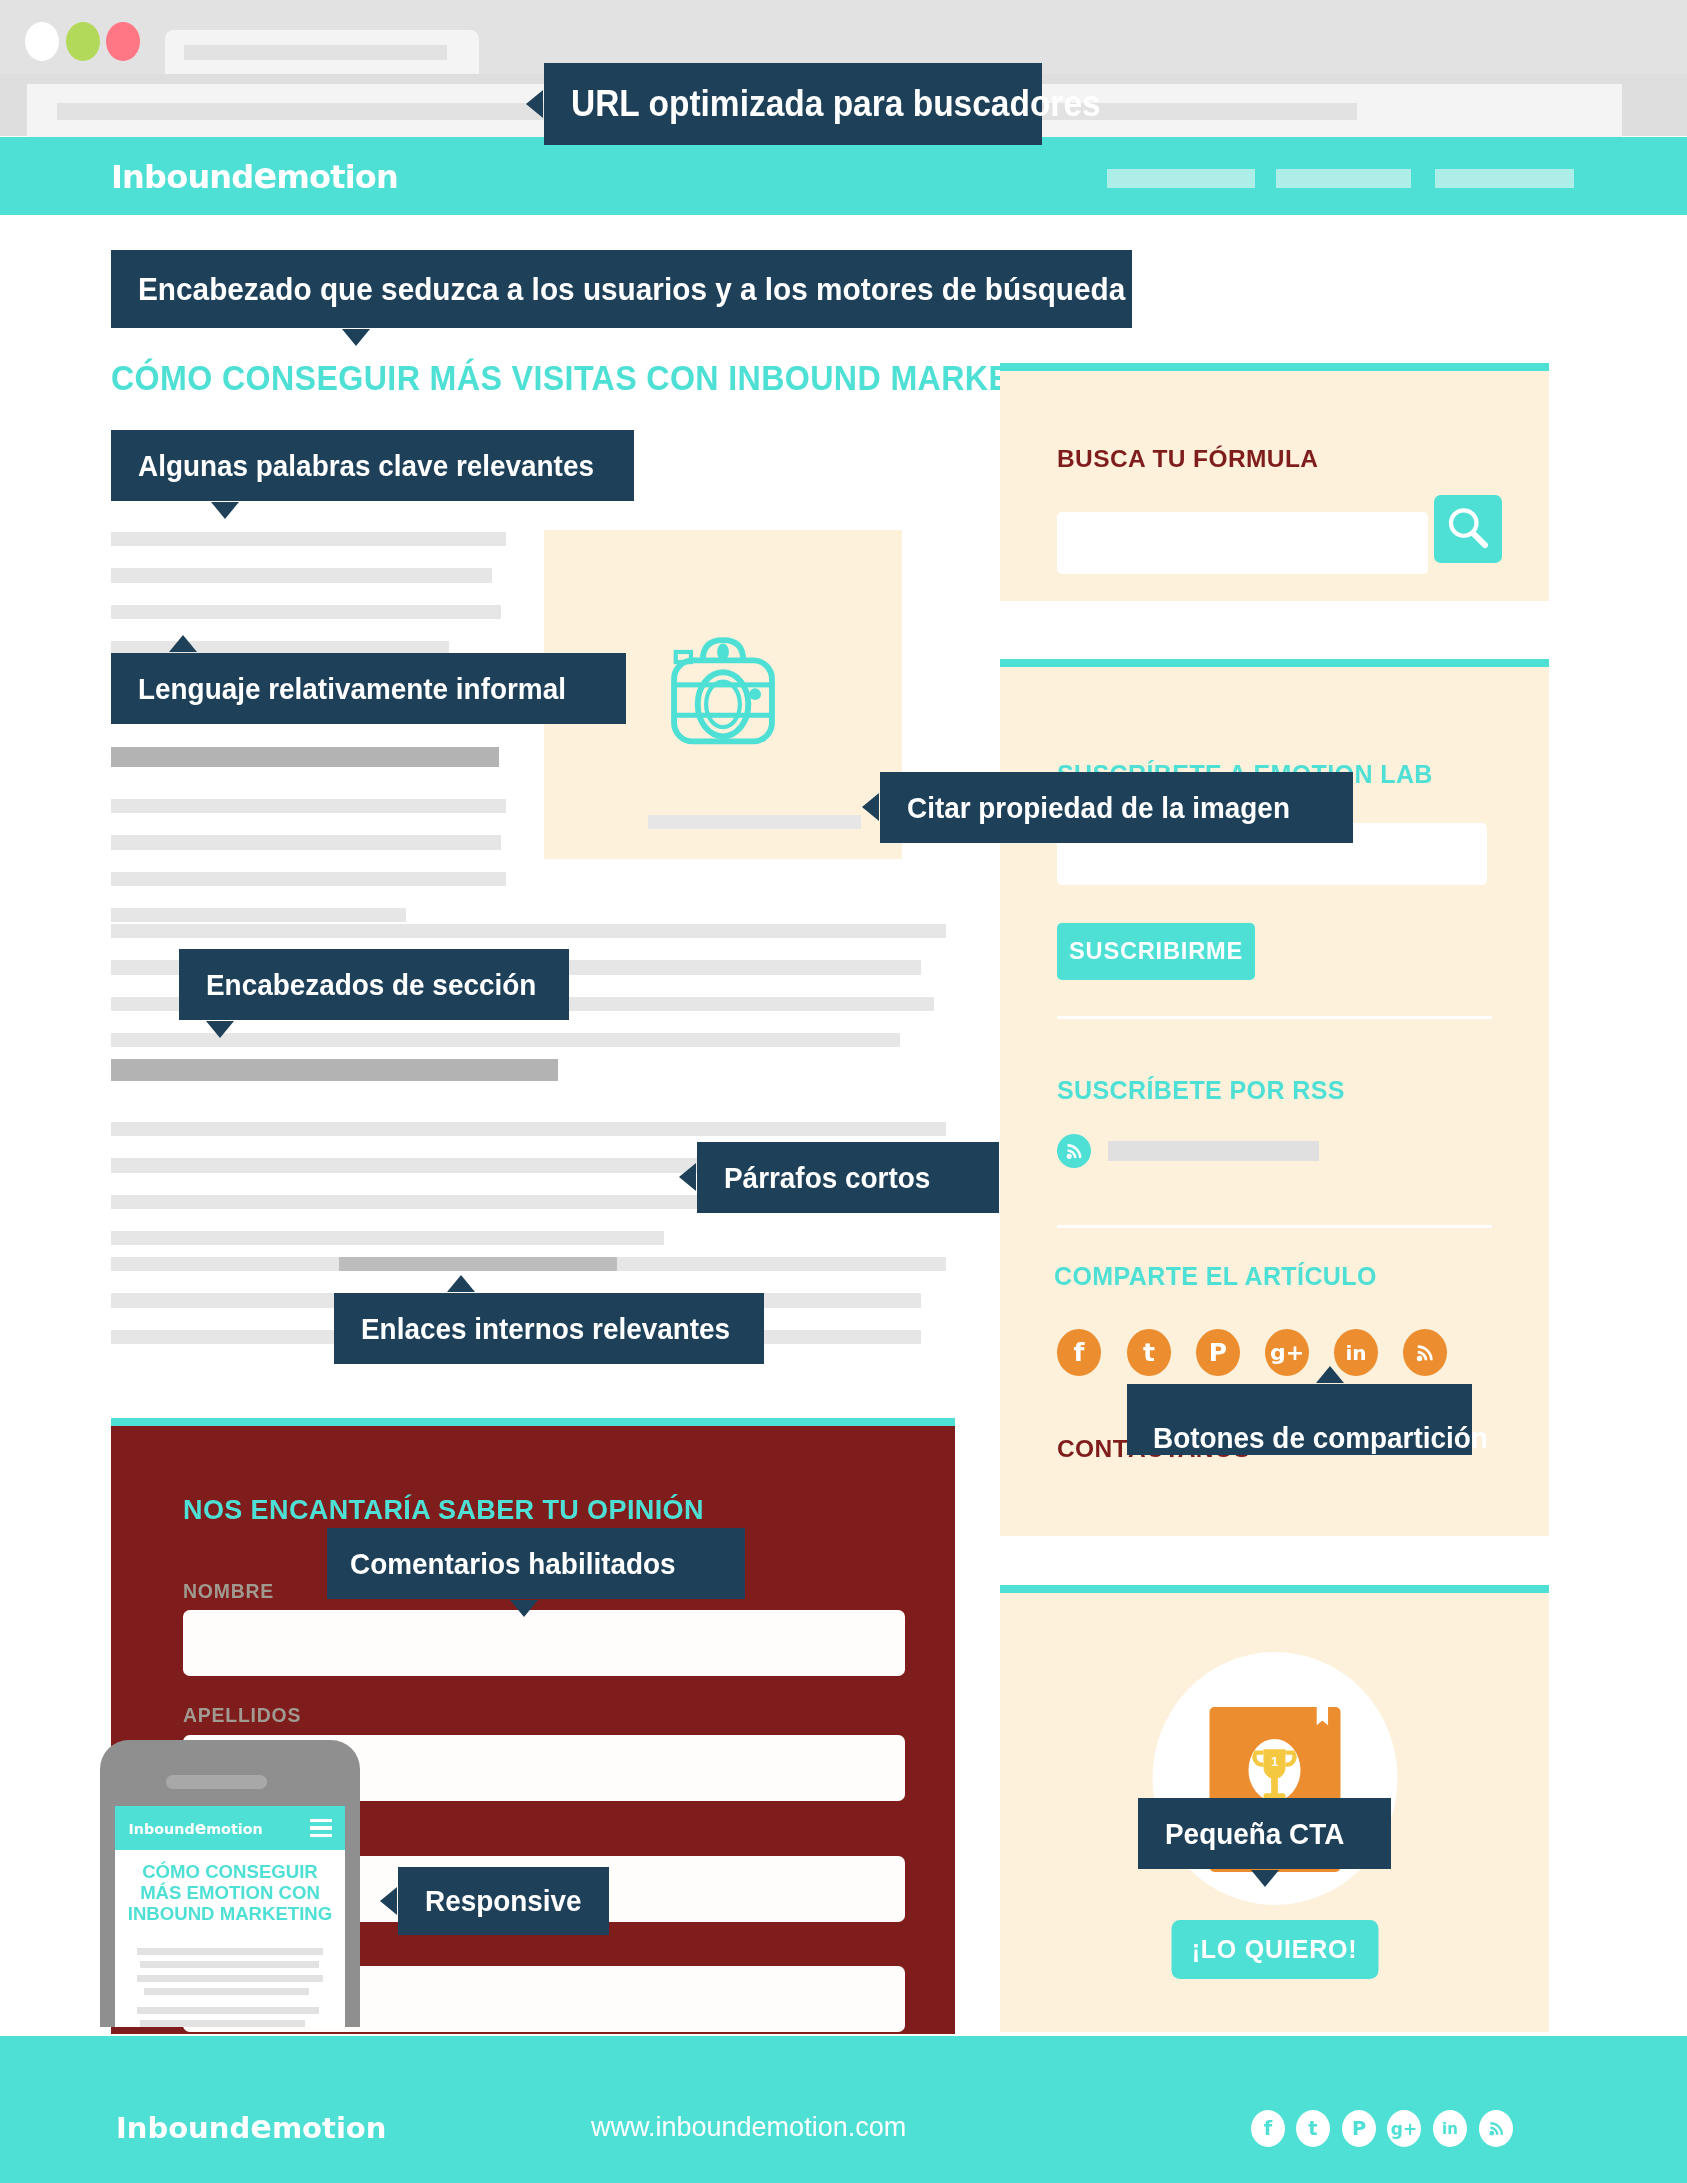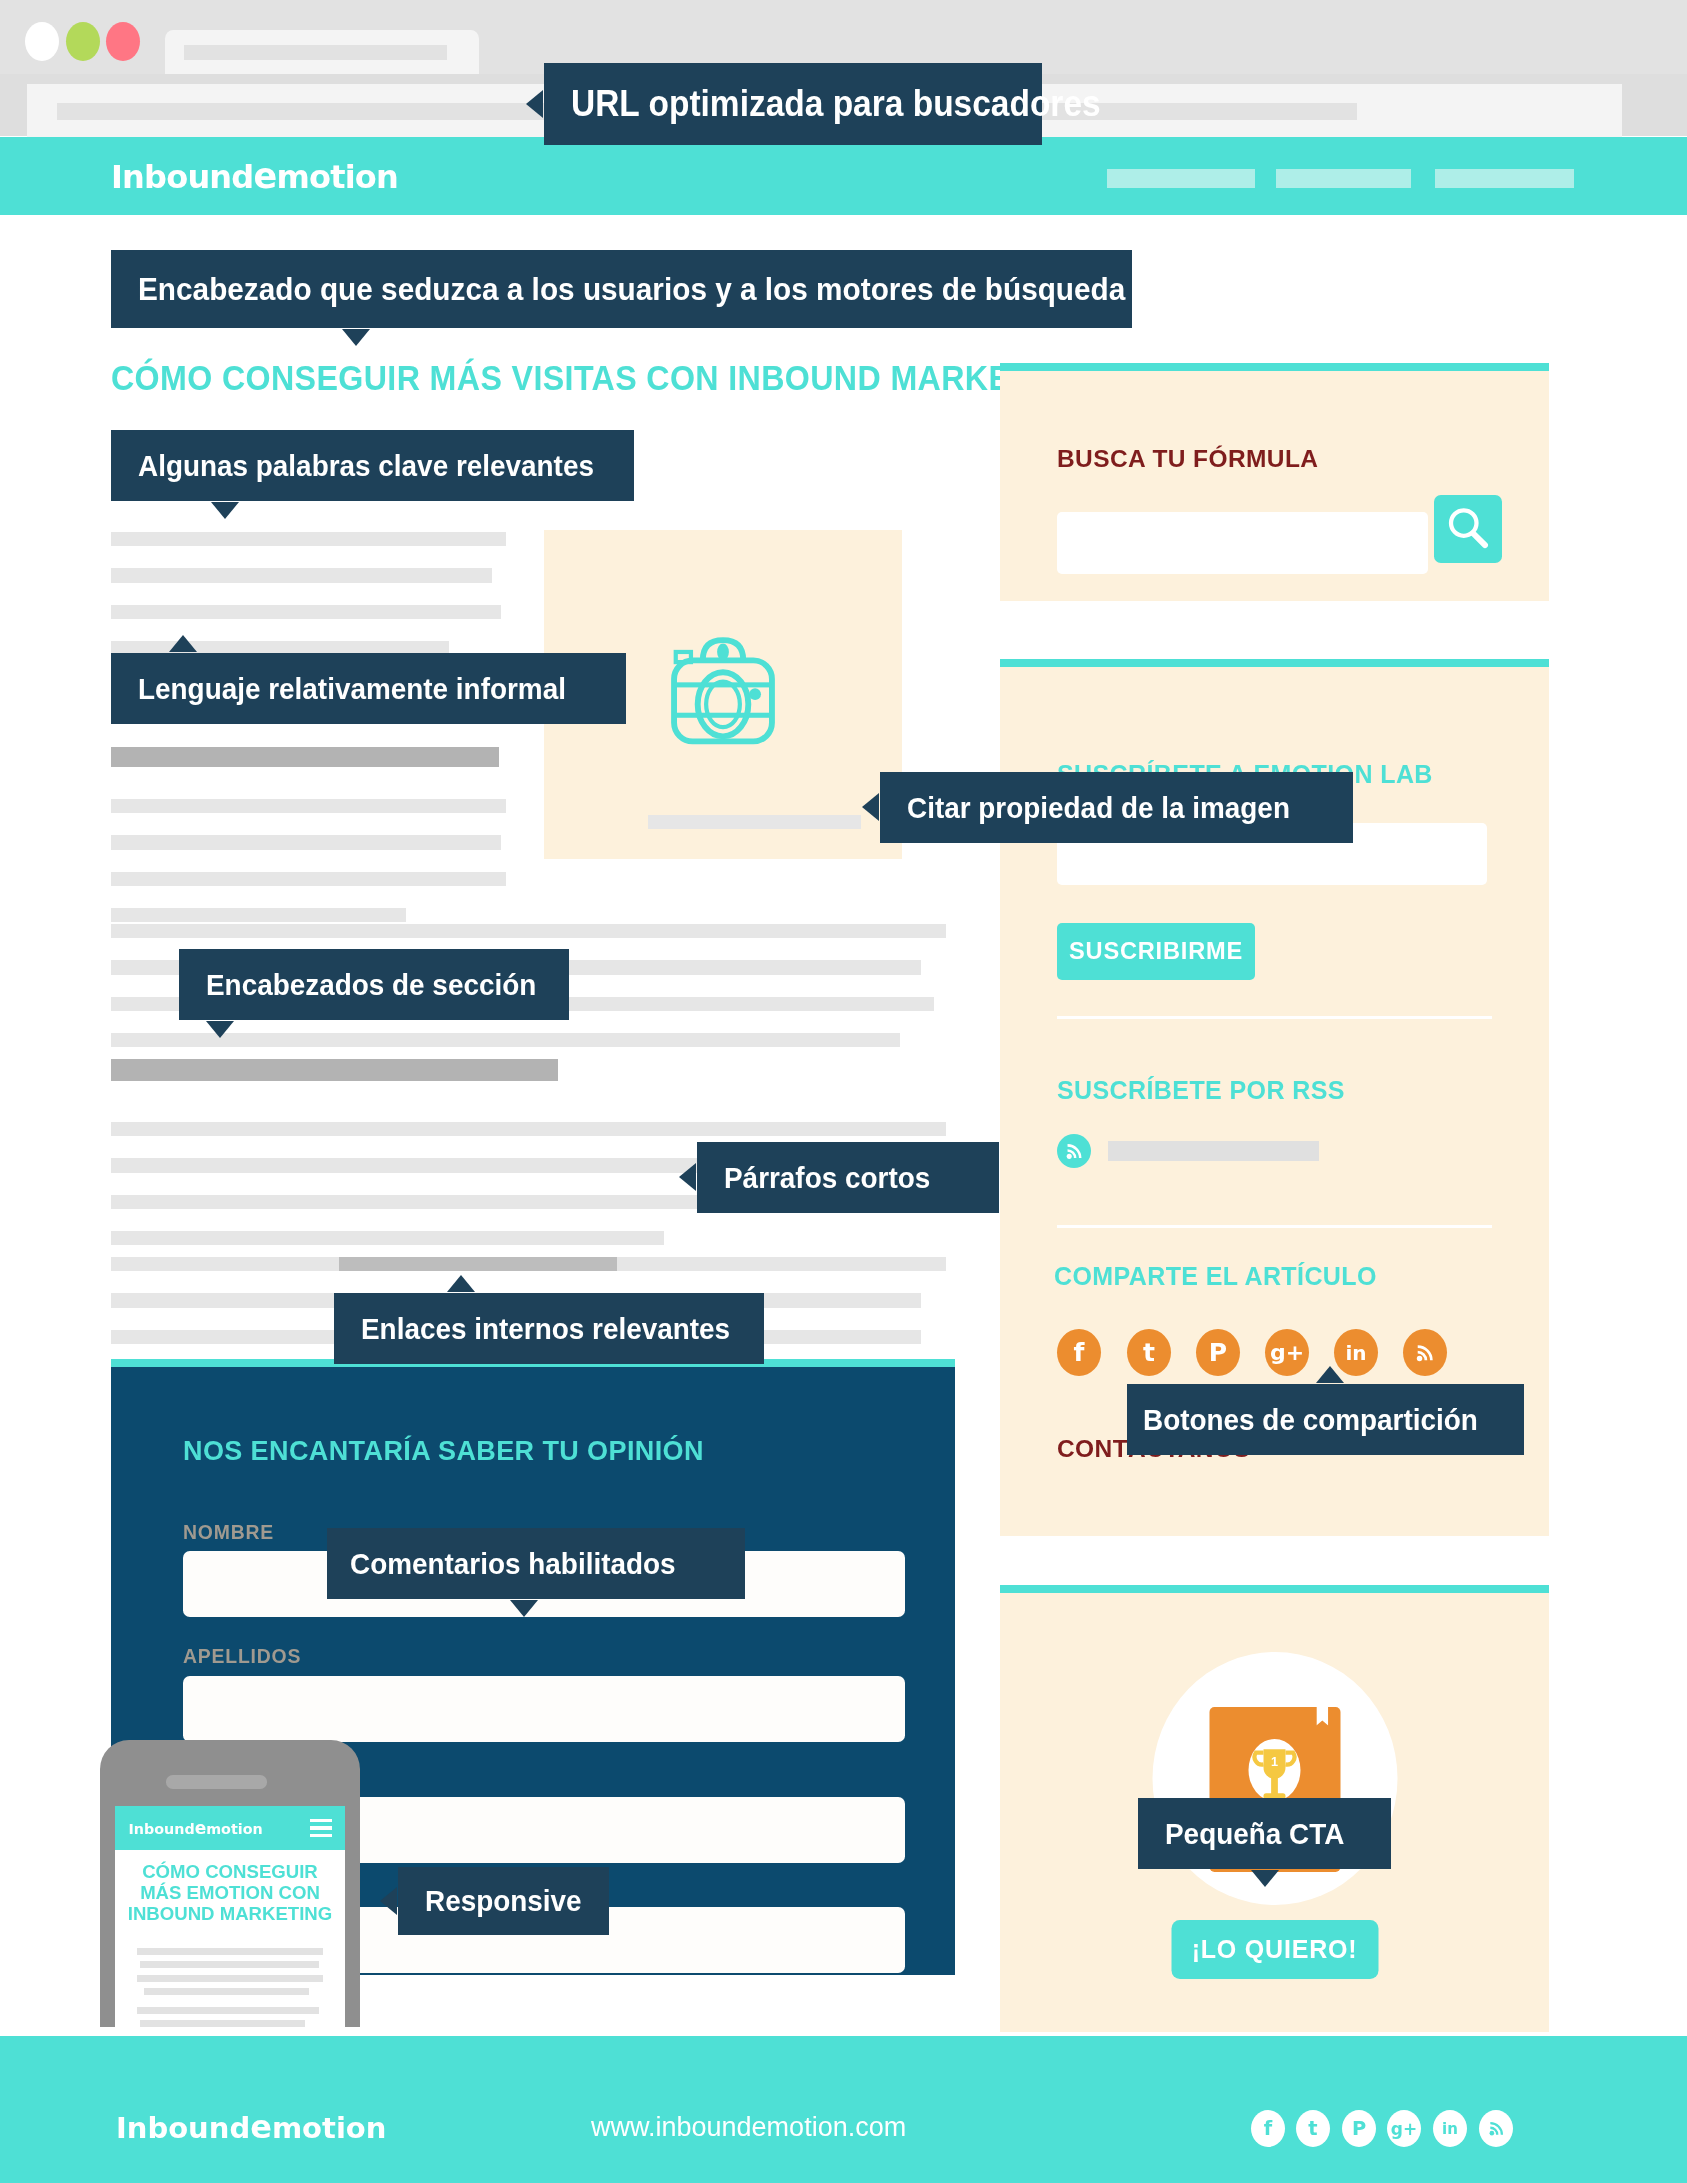--- a/index.html
+++ b/index.html
@@ -117,21 +117,21 @@
   .cta-book { position: absolute; left: 50%; top: 114px; transform: translateX(-50%); width: 131px; height: 165px; background: #ec8d2f; border-radius: 5px; }
   .cta-btn {
     position: absolute; left: 50%; transform: translateX(-50%); top: 327px;
     width: 207px; height: 59px; background: #4ee0d5; border-radius: 8.4px;
     color: #ffffff; font-family: "Liberation Sans Narrow", "Liberation Sans", sans-serif;
     font-weight: bold; font-size: 25px; letter-spacing: 0.8px;
     display: flex; align-items: center; justify-content: center;
   }
 
   
-  #w-comments { position: absolute; left: 111px; top: 1367px; width: 844px; height: 608px; background: #0c4a6e; }
+  #w-comments { position: absolute; left: 111px; top: 1426px; width: 844px; height: 608px; background: #7f1d1d; }
   .cm-label { position: absolute; font-family: "Liberation Sans Narrow", "Liberation Sans", sans-serif; font-weight: bold; font-size: 19.4px; color: #a09a90; letter-spacing: 0.8px; }
   .cm-field { position: absolute; left: 72px; width: 722px; height: 66px; background: #fefdfb; border-radius: 6.8px; }
 
   
   #mobile { position: absolute; left: 100px; top: 1740px; width: 260px; height: 287px; }
   .phone-body { position: absolute; left: 0; top: 0; width: 260px; height: 287px; background: #8f8f8f; border-radius: 29px 29px 0 0; }
   .phone-speaker { position: absolute; left: 66px; top: 35px; width: 101px; height: 13.5px; background: #a8a8a8; border-radius: 6.8px; }
   .phone-screen { position: absolute; left: 15px; top: 66px; width: 230px; height: 221px; background: #ffffff; }
   .phone-bar { position: absolute; left: 0; top: 0; width: 230px; height: 44px; background: #4ee0d5; display: flex; align-items: center; }
   .phone-logo { margin-left: 13.5px; font-size: 14.3px; font-weight: bold; color: #fff; font-family: "DejaVu Sans", sans-serif; }
@@ -263,21 +263,21 @@
 </div>
 
 <div class="callout tail-left" style="left:697px;top:1142px;width:302px;height:71px;padding-left:27px;font-size:30px;--ty:50%;">
   <span>Párrafos cortos</span>
 </div>
 
 <div class="callout tail-up" style="left:310px;top:1293px;width:430px;height:71px;padding-left:27px;font-size:30px;margin-left:24px;--tx:127px;">
   <span>Enlaces internos relevantes</span>
 </div>
 
-<div class="callout tail-up" style="left:1127px;top:1384px;width:397px;height:71px;padding-left:16px;font-size:30px;--tx:203px;">
+<div class="callout tail-up" style="left:1127px;top:1384px;width:345px;height:71px;padding-left:26px;font-size:30px;align-items:flex-end;--tx:203px;">
   <span>Botones de compartición</span>
 </div>
 
 <div class="callout tail-down" style="left:327px;top:1528px;width:418px;height:71px;padding-left:23px;font-size:30px;--tx:197px;">
   <span>Comentarios habilitados</span>
 </div>
 
 <div class="callout tail-left" style="left:398px;top:1867px;width:211px;height:68px;padding-left:27px;font-size:30px;--ty:50%;">
   <span>Responsive</span>
 </div>

